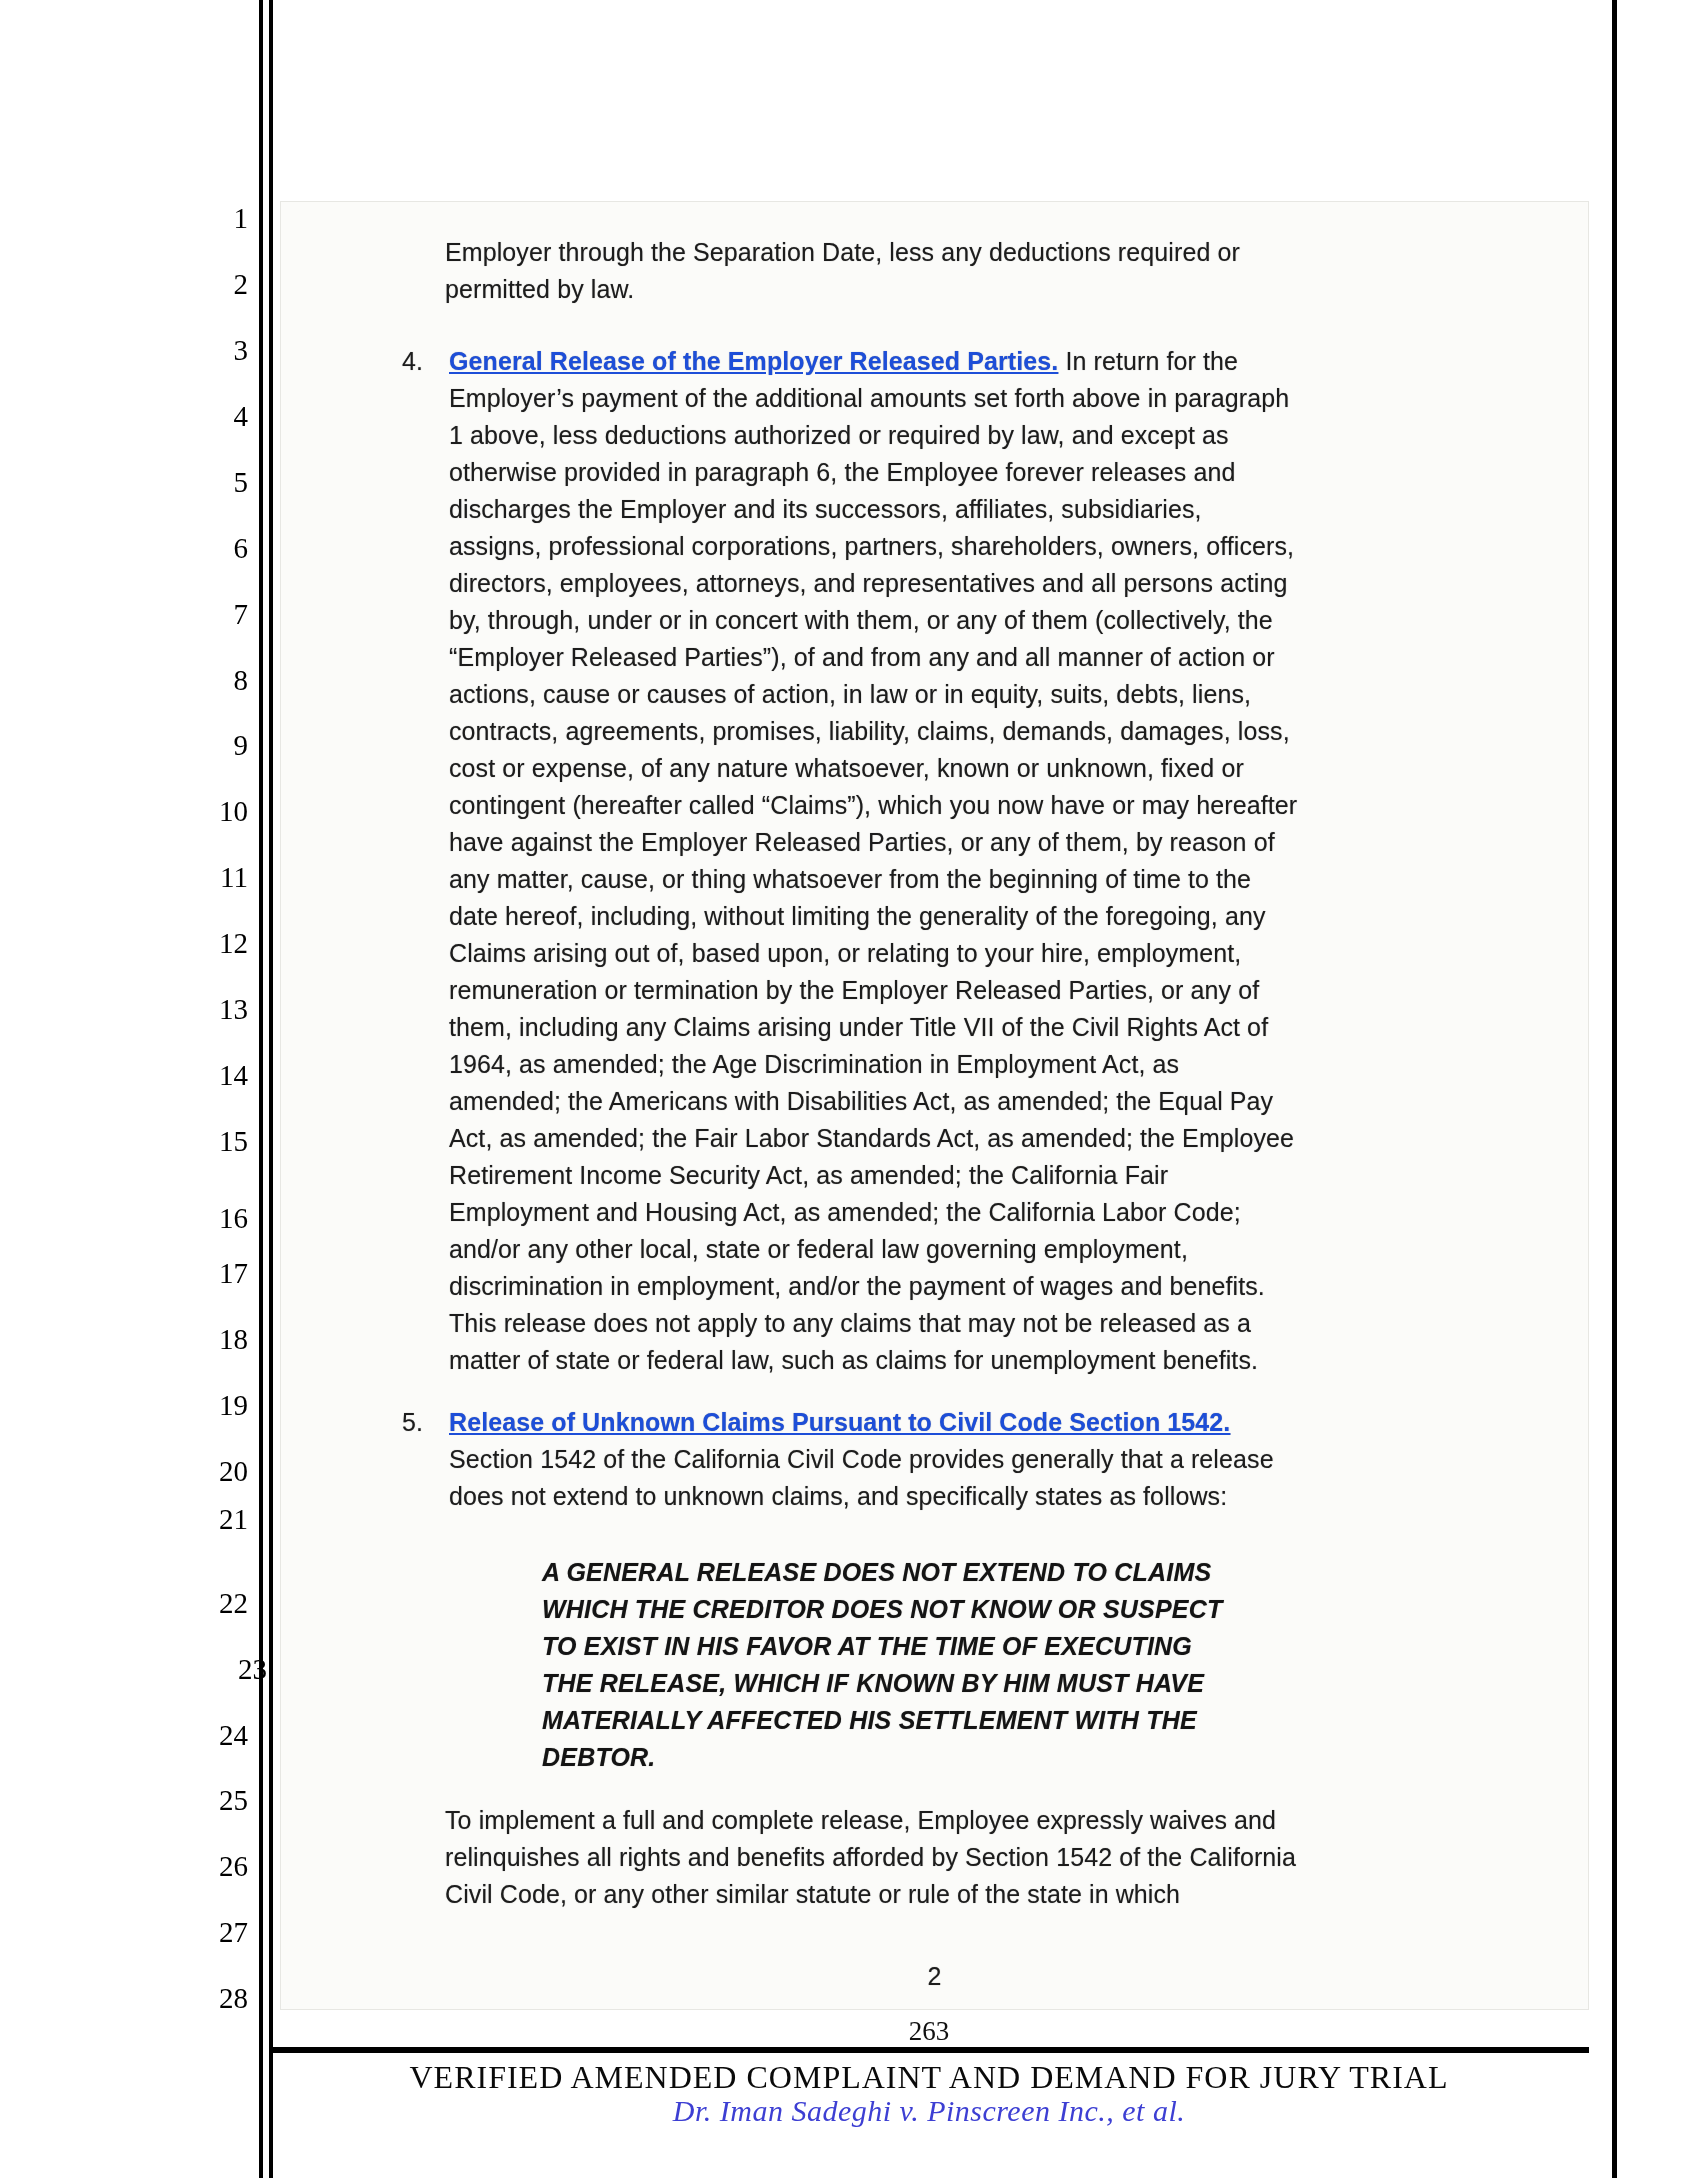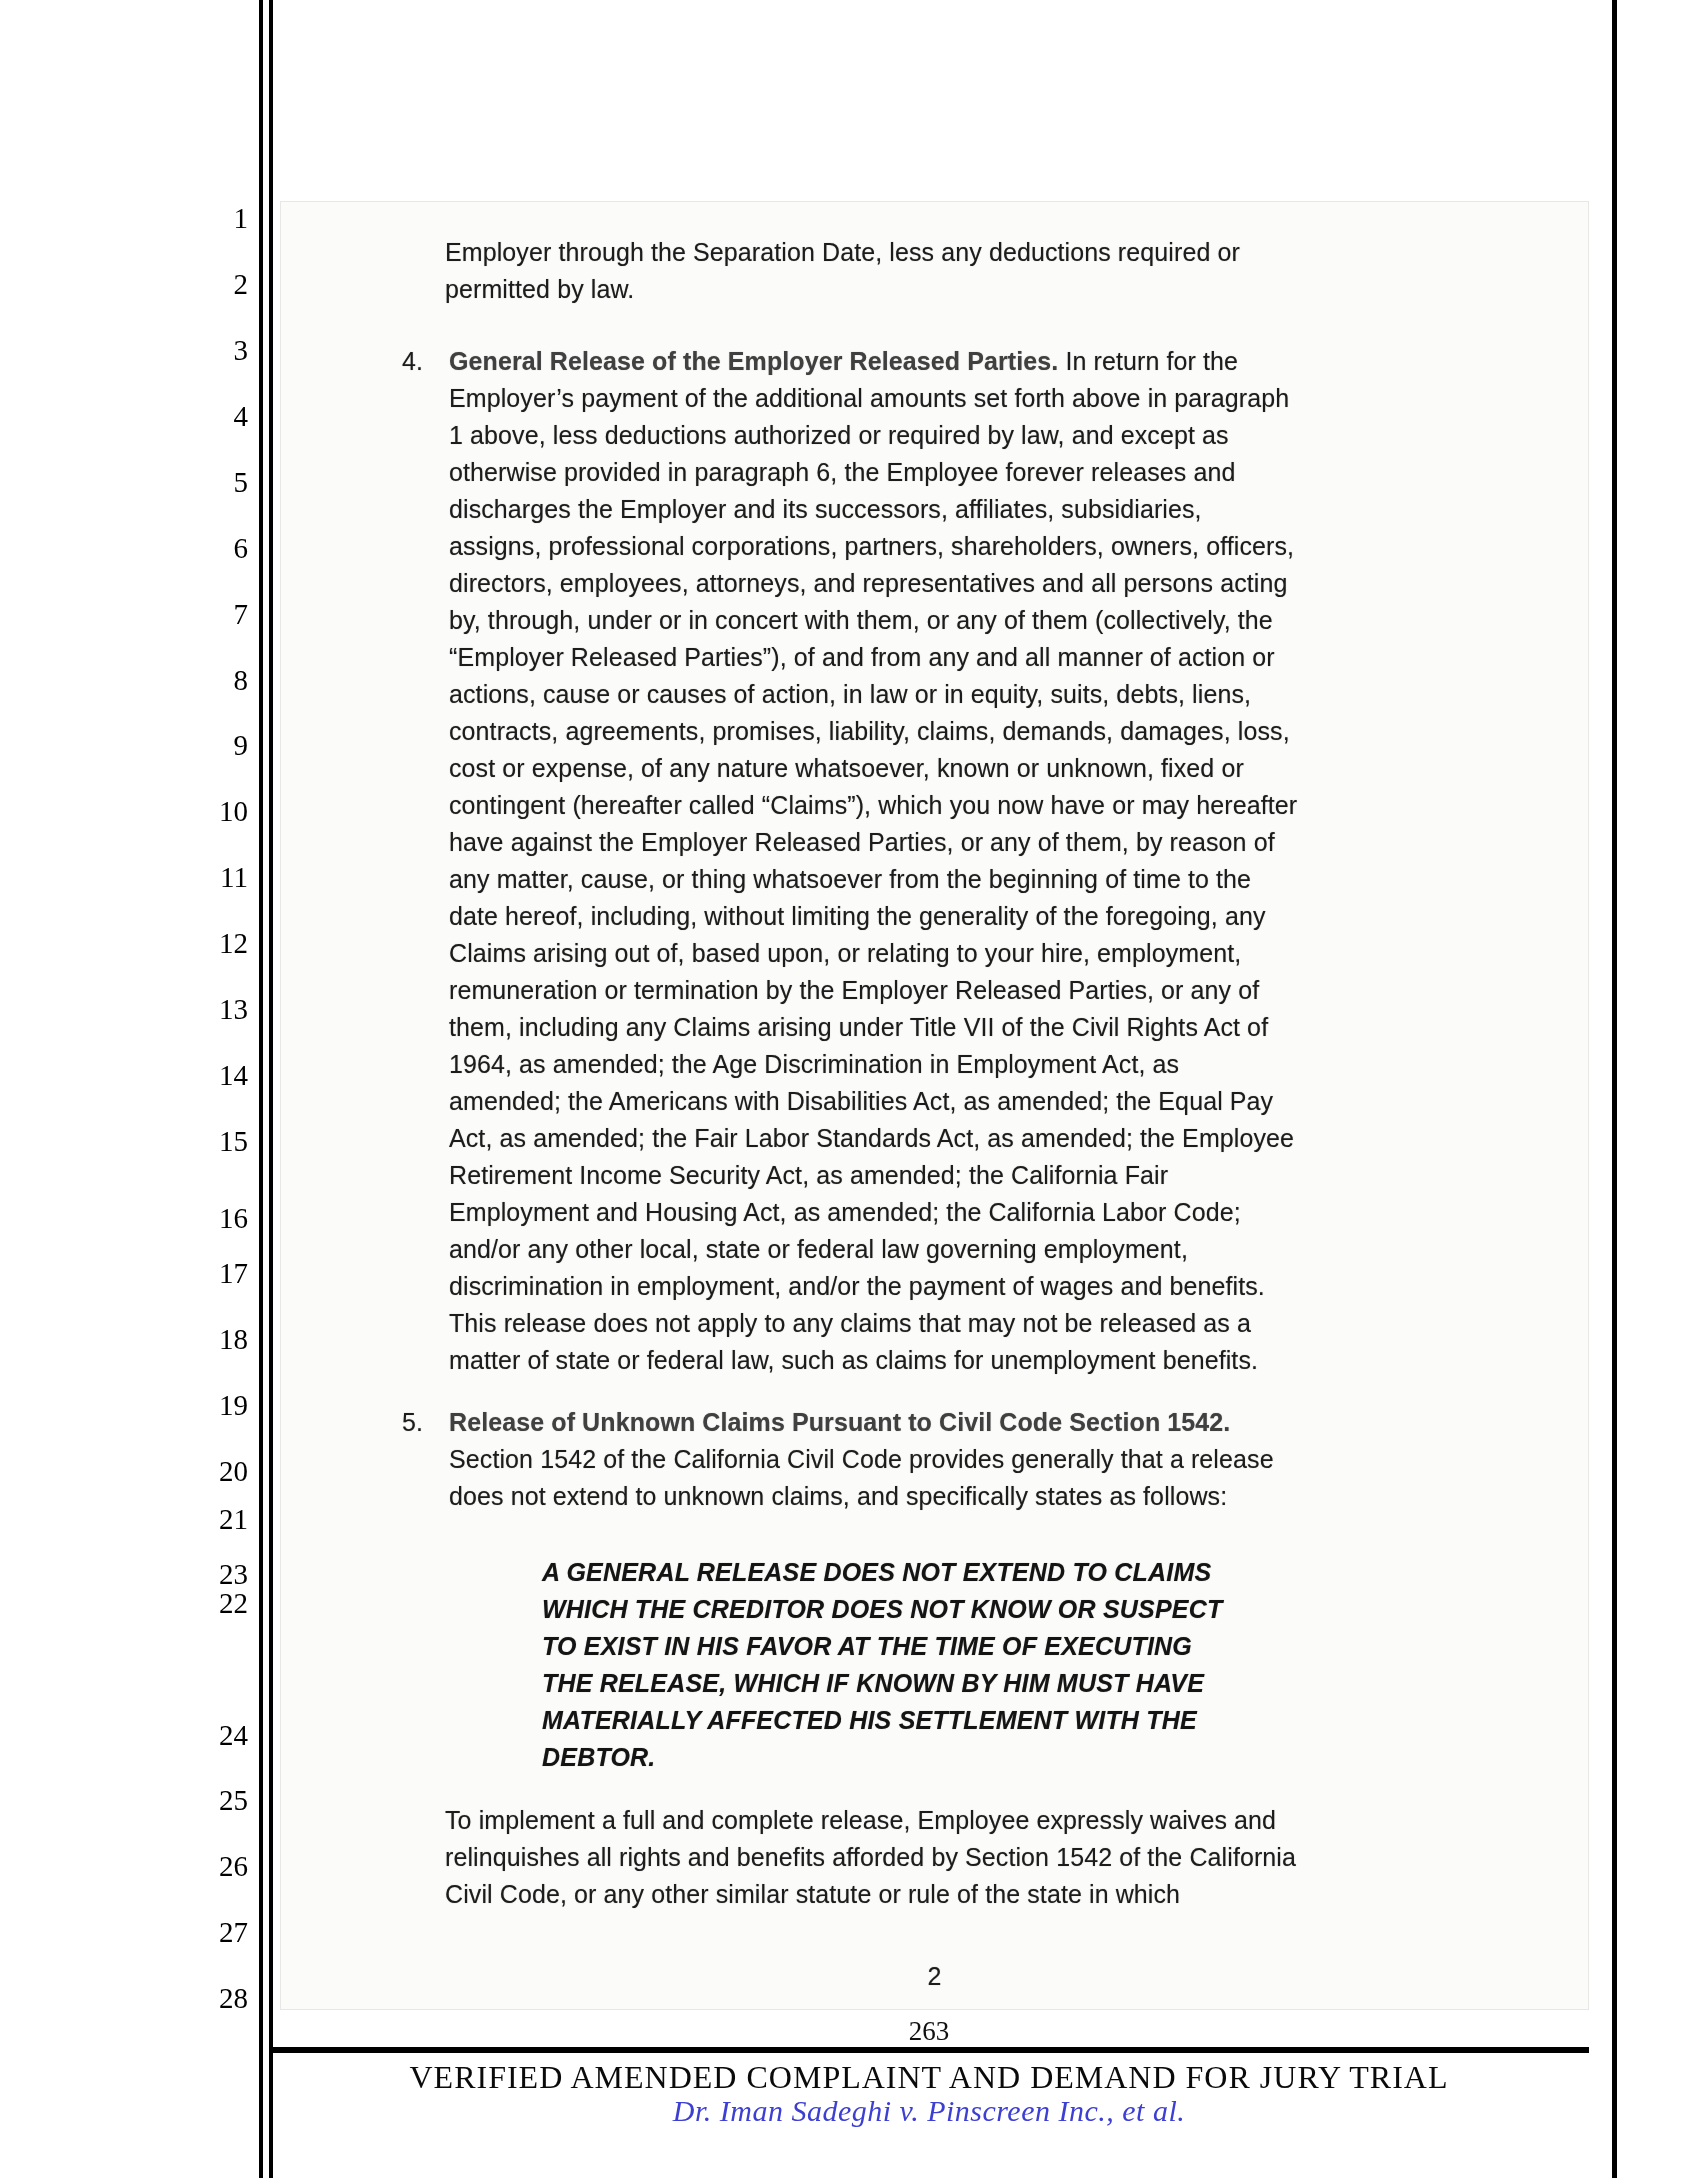--- a/index.html
+++ b/index.html
@@ -20,21 +20,21 @@
   
   #scan-page{
     position:absolute;left:280px;top:201px;width:1309px;height:1809px;
     background:#fbfbf9;border:1px solid #e7e7e3;box-sizing:border-box;
     font-family:"Liberation Sans",sans-serif;color:#1c1c1c;
   }
   .scan-block{
     position:absolute;font-size:25px;line-height:37px;white-space:pre-line;
     text-shadow:0 0 1px rgba(25,25,25,0.40);letter-spacing:0.1px;
   }
-  .b{font-weight:bold;color:#404040;}
+  .b{font-weight:bold;color:#1d4ed8;text-decoration:underline;}
   #quote-block{font-weight:bold;color:#141414;letter-spacing:0.2px;}
   #scan-page-number{left:0;width:1307px;text-align:center;white-space:normal;}
   
   #bates-number{
     position:absolute;left:269px;top:2016px;width:1320px;text-align:center;
     font:27px "Liberation Serif",serif;color:#111;
   }
   #footer-rule{position:absolute;left:269px;top:2047px;width:1320px;height:6px;background:#000;}
   #footer-title{
     position:absolute;left:269px;top:2059px;width:1320px;text-align:center;
@@ -70,21 +70,21 @@
       <div class="ln" style="top: 991px;">13</div>
       <div class="ln" style="top: 1057px;">14</div>
       <div class="ln" style="top: 1123px;">15</div>
       <div class="ln" style="top: 1200px;">16</div>
       <div class="ln" style="top: 1255px;">17</div>
       <div class="ln" style="top: 1321px;">18</div>
       <div class="ln" style="top: 1387px;">19</div>
       <div class="ln" style="top: 1453px;">20</div>
       <div class="ln" style="top: 1501px;">21</div>
       <div class="ln" style="top: 1585px;">22</div>
-      <div class="ln" style="top: 1556px;">23</div>
+      <div class="ln" style="top: 1651px; padding-left: 19px;">23</div>
       <div class="ln" style="top: 1717px;">24</div>
       <div class="ln" style="top: 1782px;">25</div>
       <div class="ln" style="top: 1848px;">26</div>
       <div class="ln" style="top: 1914px;">27</div>
       <div class="ln" style="top: 1980px;">28</div>
     </div>
 
   <div id="scan-page" style="background: rgb(251, 251, 249);">
 
     <div class="scan-block" style="left:164px;top:32px;width:1109px;">Employer through the Separation Date, less any deductions required or

